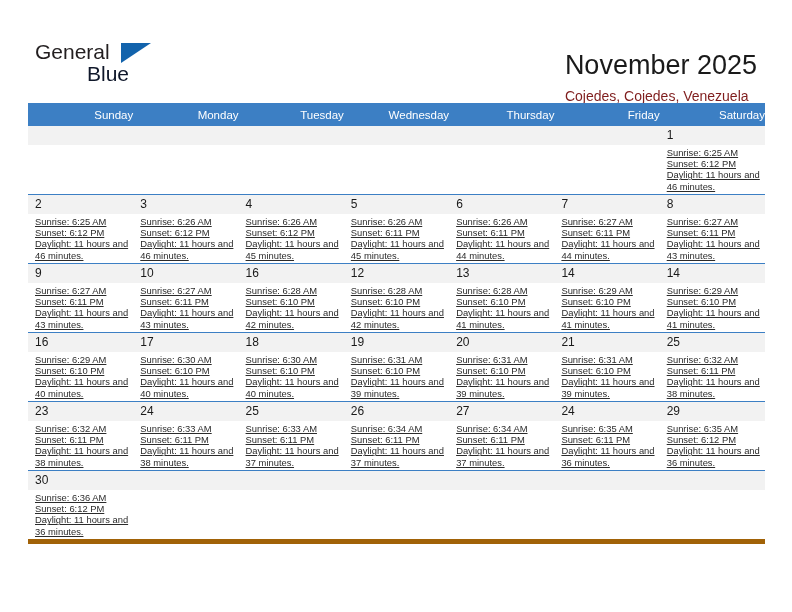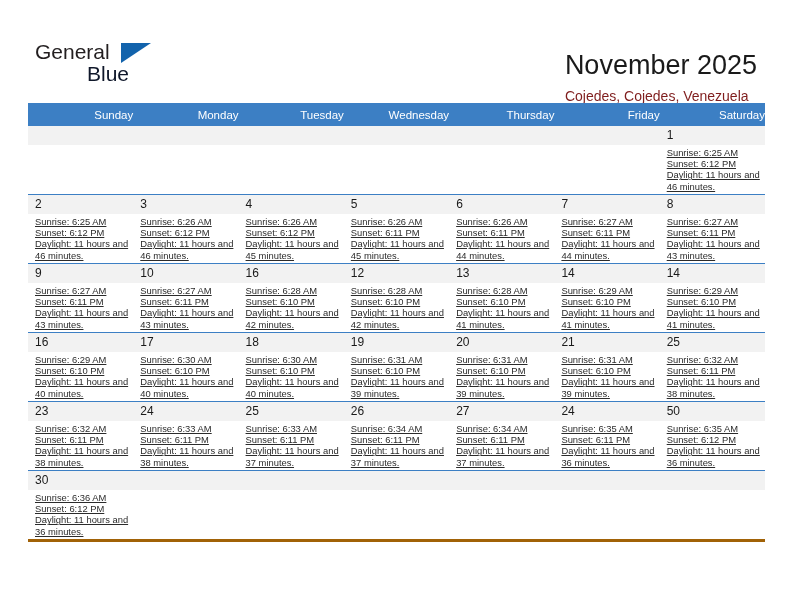--- a/index.html
+++ b/index.html
@@ -157,21 +157,21 @@
     white-space: normal;
   }
   td.blank .cell-inner {
     background: #ffffff;
   }
   td.blank .daynum {
     background: #f2f2f2;
     color: transparent;
   }
   .calendar tr.last-row td {
-    border-bottom: 3px solid #a16207;
+    border-bottom: 5px solid #a16207;
   }
 </style>
 </head>
 <body>
 
 <div class="page">
 
   <div class="header">
 
     <div class="logo">
@@ -514,21 +514,21 @@
               <span class="daynum">24</span>
               <div class="details">
                 <div>Sunrise: 6:35 AM</div>
                 <div>Sunset: 6:11 PM</div>
                 <div class="daylight-line">Daylight: 11 hours and 36 minutes.</div>
               </div>
             </div>
           </td>
           <td class="">
             <div class="cell-inner">
-              <span class="daynum">50</span>
+              <span class="daynum">29</span>
               <div class="details">
                 <div>Sunrise: 6:35 AM</div>
                 <div>Sunset: 6:12 PM</div>
                 <div class="daylight-line">Daylight: 11 hours and 36 minutes.</div>
               </div>
             </div>
           </td>
         </tr>
         <tr class="week-row last-row">
           <td class="">

